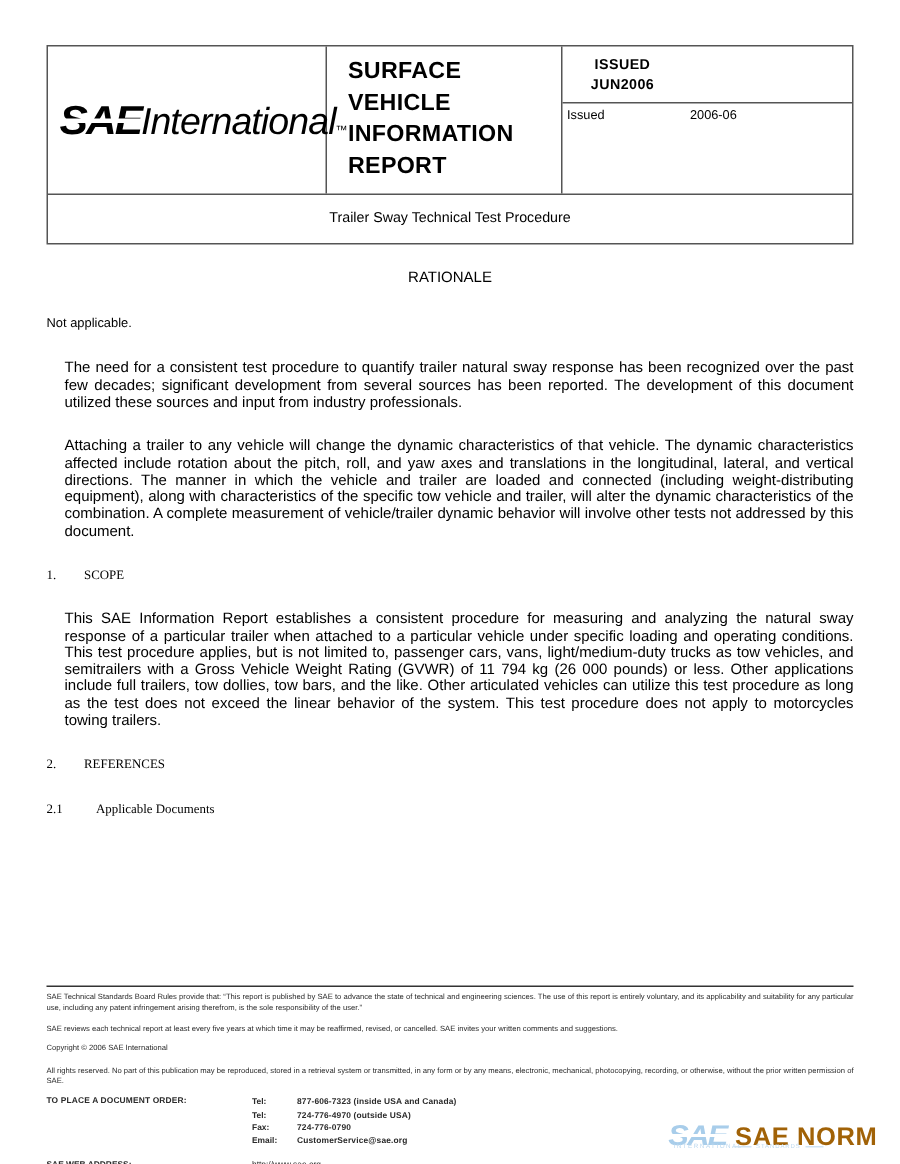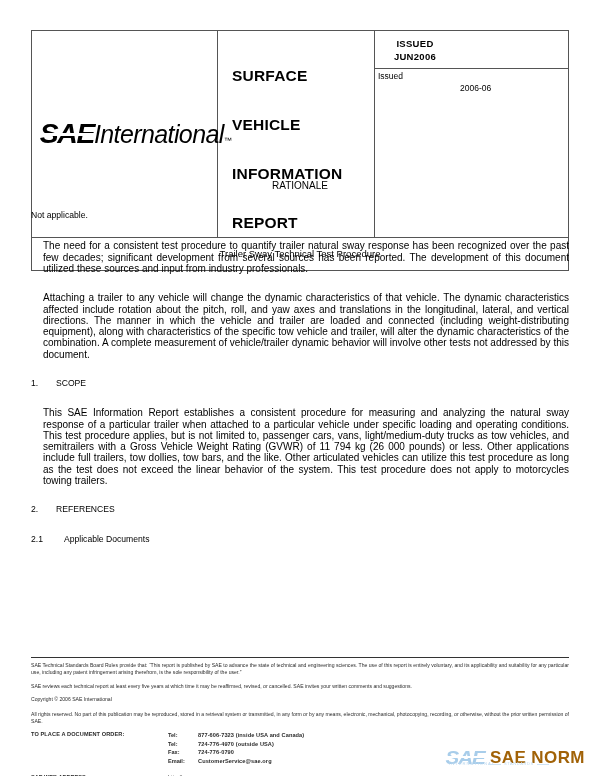--- a/index.html
+++ b/index.html
@@ -51,21 +51,20 @@
     flex: 1;
     box-sizing: border-box;
     border-right: 1px solid #555;
     padding: 6px 0 4px 14px;
   }
   .hdr-title-cell div {
     font-weight: bold;
     font-size: 15.5px;
     line-height: 21px;
     letter-spacing: 0.2px;
-    margin-top: 28px;
   }
   .hdr-right {
     width: 193px;
     box-sizing: border-box;
     display: flex;
     flex-direction: column;
   }
   .hdr-right-top {
     display: flex;
     border-bottom: 1px solid #555;
@@ -102,21 +101,21 @@
   }
   .issued-label {
     position: absolute;
     left: 3px;
     top: 2px;
     font-size: 8.5px;
   }
   .issued-date {
     position: absolute;
     left: 85px;
-    top: 14px;
+    top: 2px;
     font-size: 8.5px;
   }
   .header-subtitle {
     border-top: 1px solid #555;
     text-align: center;
     font-size: 9.5px;
     padding: 10px 0 11px 0;
   }
 
   
@@ -176,20 +175,21 @@
     font-size: 10px;
     line-height: 11.3px;
   }
   .plain-line {
     margin: 0 0 19px 0;
     font-size: 8.6px;
   }
   .section-head {
     margin: 18px 0 18px 0;
     font-size: 8.6px;
+    font-family: Liberation Serif, serif;
   }
   .num { display: inline-block; }
   .s1 { width: 25px; }
   .s2 { width: 33px; }
 
   
   .footer-rule {
     position: absolute;
     left: 31px;
     top: 657px;

